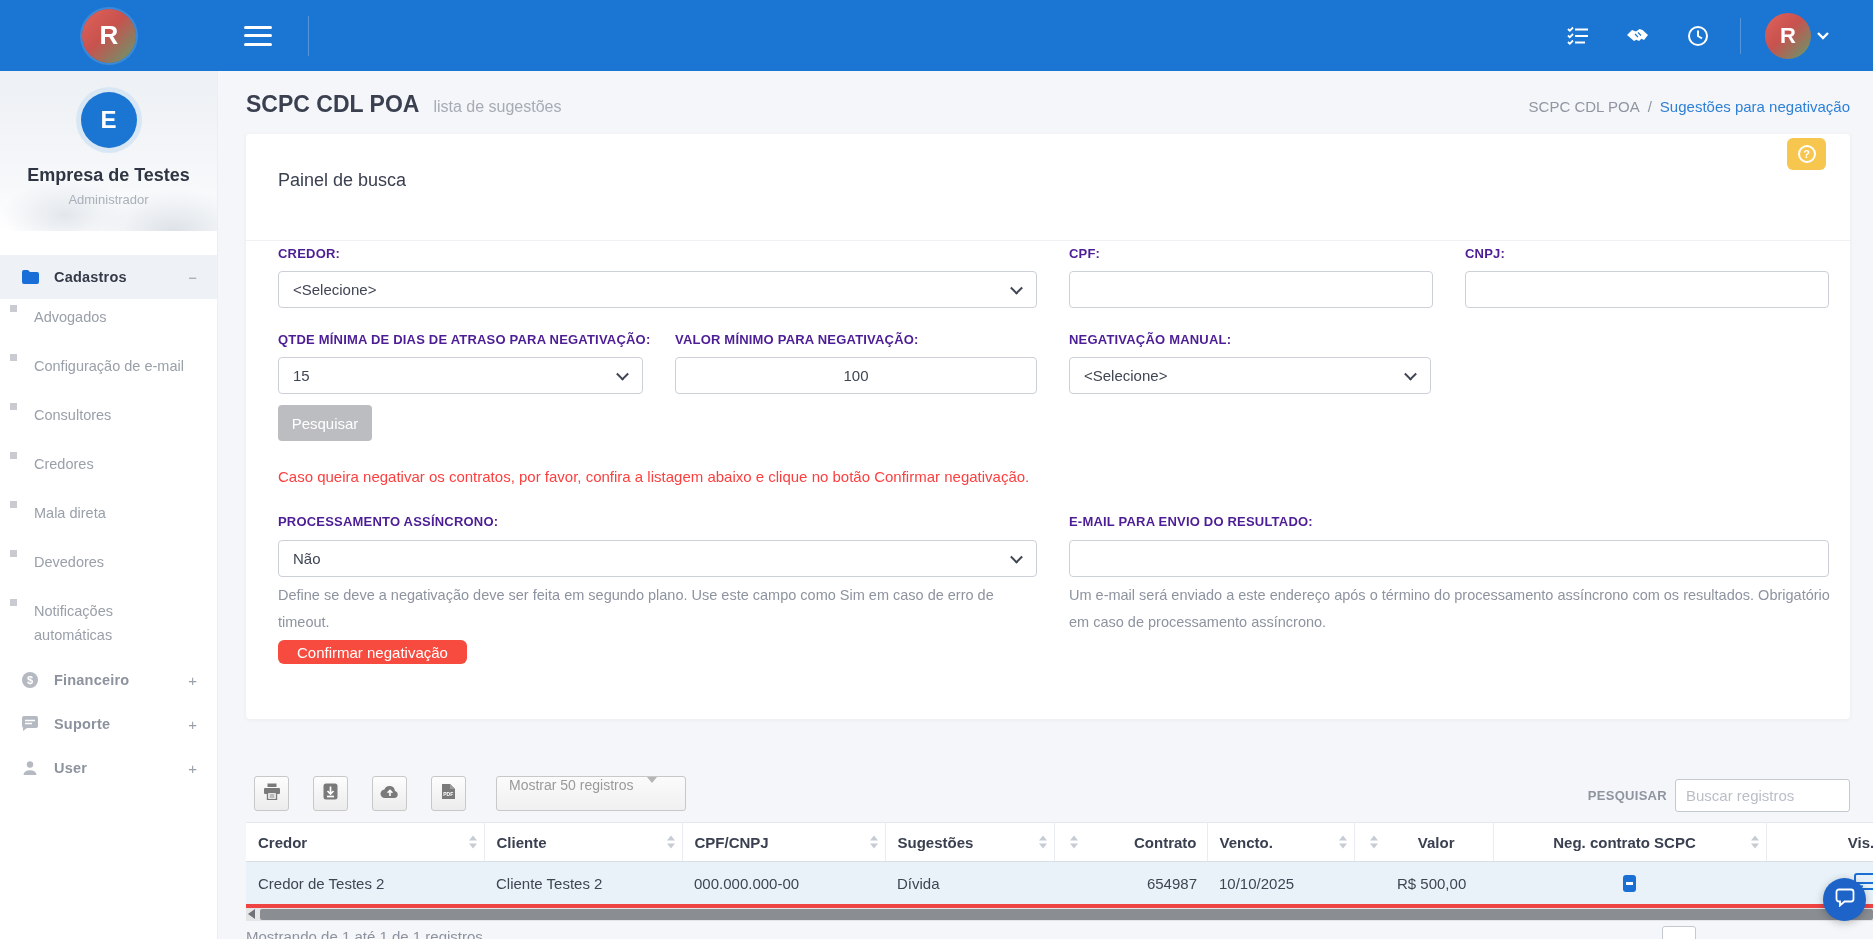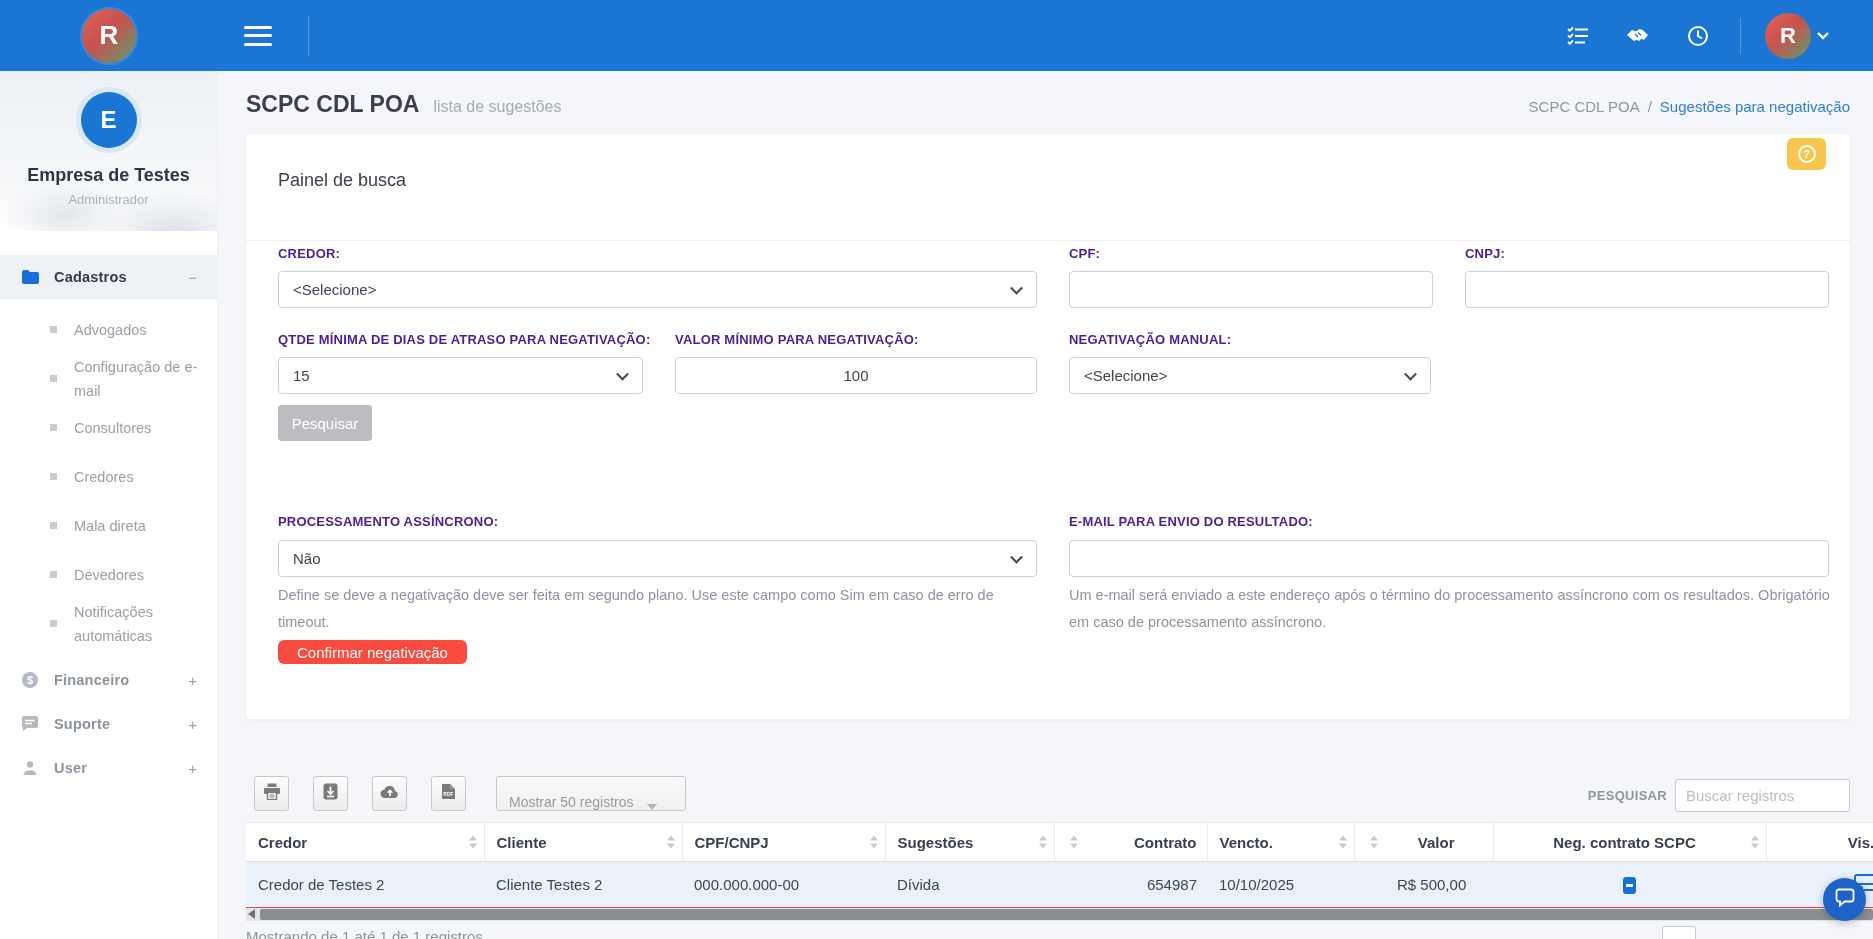--- a/index.html
+++ b/index.html
@@ -31,21 +31,21 @@
   .company{margin-top:12px;text-align:center;font-size:18px;font-weight:700;color:#2f3542;}
   .role{margin-top:6px;text-align:center;font-size:13px;color:#aab0ba;}
   .menu{margin-top:24px;}
   .menu-item{display:flex;align-items:center;height:44px;padding:16px 20px;cursor:pointer;}
   .menu-item.active{background:#eef2f7;}
   .menu-item .mi-icon{width:20px;height:20px;margin-right:14px;display:flex;align-items:center;justify-content:center;flex:none;}
   .menu-item .mi-label{font-size:14.5px;font-weight:700;color:#8d939e;letter-spacing:.2px;}
   .menu-item.active .mi-label{color:#343a47;}
   .menu-item .mi-toggle{margin-left:auto;color:#9aa0aa;font-size:15px;}
   .submenu{padding:6px 0 10px 0;}
-  .submenu-item{display:flex;align-items:center;min-height:49px;padding:0 10px 0 10px;cursor:pointer;margin-left:40px;}
+  .submenu-item{display:flex;align-items:flex-start;min-height:49px;padding:0 10px 0 10px;cursor:pointer;}
   .submenu-item .bullet{width:7px;height:7px;background:#c9cbd0;margin-right:17px;flex:none;}
   .submenu-item .sm-label{font-size:14.5px;color:#9aa0a9;line-height:24px;max-width:150px;}
 
   
   .main{position:absolute;left:218px;top:71px;right:0;bottom:0;background:#f4f6f9;overflow:hidden;}
   .page-header{position:absolute;left:28px;top:20px;right:23px;display:flex;align-items:baseline;}
   .page-title{font-size:23px;font-weight:700;color:#3a4050;}
   .page-subtitle{font-size:16px;color:#a6abb5;margin-left:14px;}
   .breadcrumb{margin-left:auto;font-size:15px;display:flex;align-items:baseline;gap:8px;}
   .bc-parent{color:#9096a1;cursor:pointer;}
@@ -77,33 +77,33 @@
   .l-valor{left:429px;top:198px;}   .c-valor{left:429px;top:223px;width:362px;text-align:center;}
   .l-negman{left:823px;top:198px;}  .c-negman{left:823px;top:223px;width:362px;}
   .l-proc{left:32px;top:380px;}     .c-proc{left:32px;top:406px;width:759px;}
   .l-email{left:823px;top:380px;}   .c-email{left:823px;top:406px;width:760px;}
   .h-proc{left:32px;width:740px;}
   .h-email{left:823px;width:770px;}
 
   
   .tbl-toolbar{position:absolute;left:36px;top:705px;display:flex;align-items:center;gap:24px;}
   .tool-btn{width:35px;height:35px;border:1px solid #c8c8c8;border-radius:3px;background:linear-gradient(#fdfdfd,#ececec);display:flex;align-items:center;justify-content:center;cursor:pointer;}
-  .show-entries{margin-left:6px;width:190px;height:35px;border:1px solid #c8c8c8;border-radius:3px;background:linear-gradient(#fbfbfb,#f0f0f0);display:flex;align-items:flex-end;padding:0 12px;font-size:14px;color:#9a9a9a;cursor:pointer;}
+  .show-entries{margin-left:6px;width:190px;height:35px;border:1px solid #c8c8c8;border-radius:3px;background:linear-gradient(#fbfbfb,#f0f0f0);display:flex;align-items:flex-start;padding:0 12px;font-size:14px;color:#9a9a9a;cursor:pointer;}
   .show-entries .de-caret{margin-left:14px;width:0;height:0;border-left:5px solid transparent;border-right:5px solid transparent;border-top:6px solid #b5b5b5;}
   .tbl-search{position:absolute;top:708px;right:23px;display:flex;align-items:center;}
   .tbl-search-label{font-size:13px;font-weight:700;color:#8f95a0;margin-right:8px;letter-spacing:.3px;}
   .tbl-search-input{width:175px;height:33px;border:1px solid #c4c9d0;border-radius:3px;padding:0 10px;font-size:15px;color:#3f4553;outline:none;font-family:"Liberation Sans",sans-serif;}
   .tbl-search-input::placeholder{color:#b9bec7;}
 
   table.grid{position:absolute;left:28px;top:751px;width:1720px;border-collapse:collapse;table-layout:fixed;background:#fff;}
   table.grid th{position:relative;height:39px;font-size:15px;font-weight:700;color:#3a4050;background:#fff;border-top:1px solid #e4e8ec;border-bottom:1px solid #d9dee3;border-right:1px solid #e9ecf0;text-align:left;padding:0 22px 0 12px;white-space:nowrap;cursor:pointer;}
   table.grid th.no-r{border-right:none;}
   table.grid th.t-right{text-align:right;padding-right:10px;}
   table.grid th.t-center{text-align:center;}
-  table.grid td{height:46px;font-size:15px;color:#3f4553;background:#e9f2f9;border-bottom:1px solid #ef4444;padding:0 12px;white-space:nowrap;}
+  table.grid td{height:46px;font-size:15px;color:#3f4553;background:#e9f2f9;border-bottom:7px solid #ef4444;padding:0 12px;white-space:nowrap;}
   table.grid td.t-right{text-align:right;padding-right:10px;}
   table.grid td.t-center{text-align:center;}
   .sort{position:absolute;right:7px;top:50%;transform:translateY(-50%);display:flex;flex-direction:column;gap:3px;}
   .sort i{display:block;width:0;height:0;border-left:4px solid transparent;border-right:4px solid transparent;}
   .sort .up{border-bottom:5px solid #c6ccd4;}
   .sort .dn{border-top:5px solid #c6ccd4;}
   .neg-icon{display:inline-block;width:13px;height:17px;background:#1a6fd4;border-radius:3px;position:relative;vertical-align:middle;cursor:pointer;}
   .neg-icon::after{content:"";position:absolute;left:3px;right:3px;top:7px;height:3px;background:#fff;}
   .vis-icon{display:inline-block;vertical-align:middle;cursor:pointer;}
 
@@ -284,20 +284,21 @@
     <span class="flabel l-valor">VALOR MÍNIMO PARA NEGATIVAÇÃO:</span>
     <input class="ctl ctl-input c-valor" value="100" style="">
 
     <span class="flabel l-negman">NEGATIVAÇÃO MANUAL:</span>
     <div class="ctl ctl-sel c-negman">
         <span>&lt;Selecione&gt;</span>
       </div>
 
     <button class="btn-search">Pesquisar</button>
 
+    <div class="warning">Caso queira negativar os contratos, por favor, confira a listagem abaixo e clique no botão Confirmar negativação.</div>
 
     <span class="flabel l-proc">PROCESSAMENTO ASSÍNCRONO:</span>
     <div class="ctl ctl-sel c-proc">
         <span>Não</span>
       </div>
 
     <span class="flabel l-email">E-MAIL PARA ENVIO DO RESULTADO:</span>
     <input class="ctl ctl-input c-email" value="" style="">
 
     <div class="helper h-proc">Define se deve a negativação deve ser feita em segundo plano. Use este campo como Sim em caso de erro de timeout.</div>

